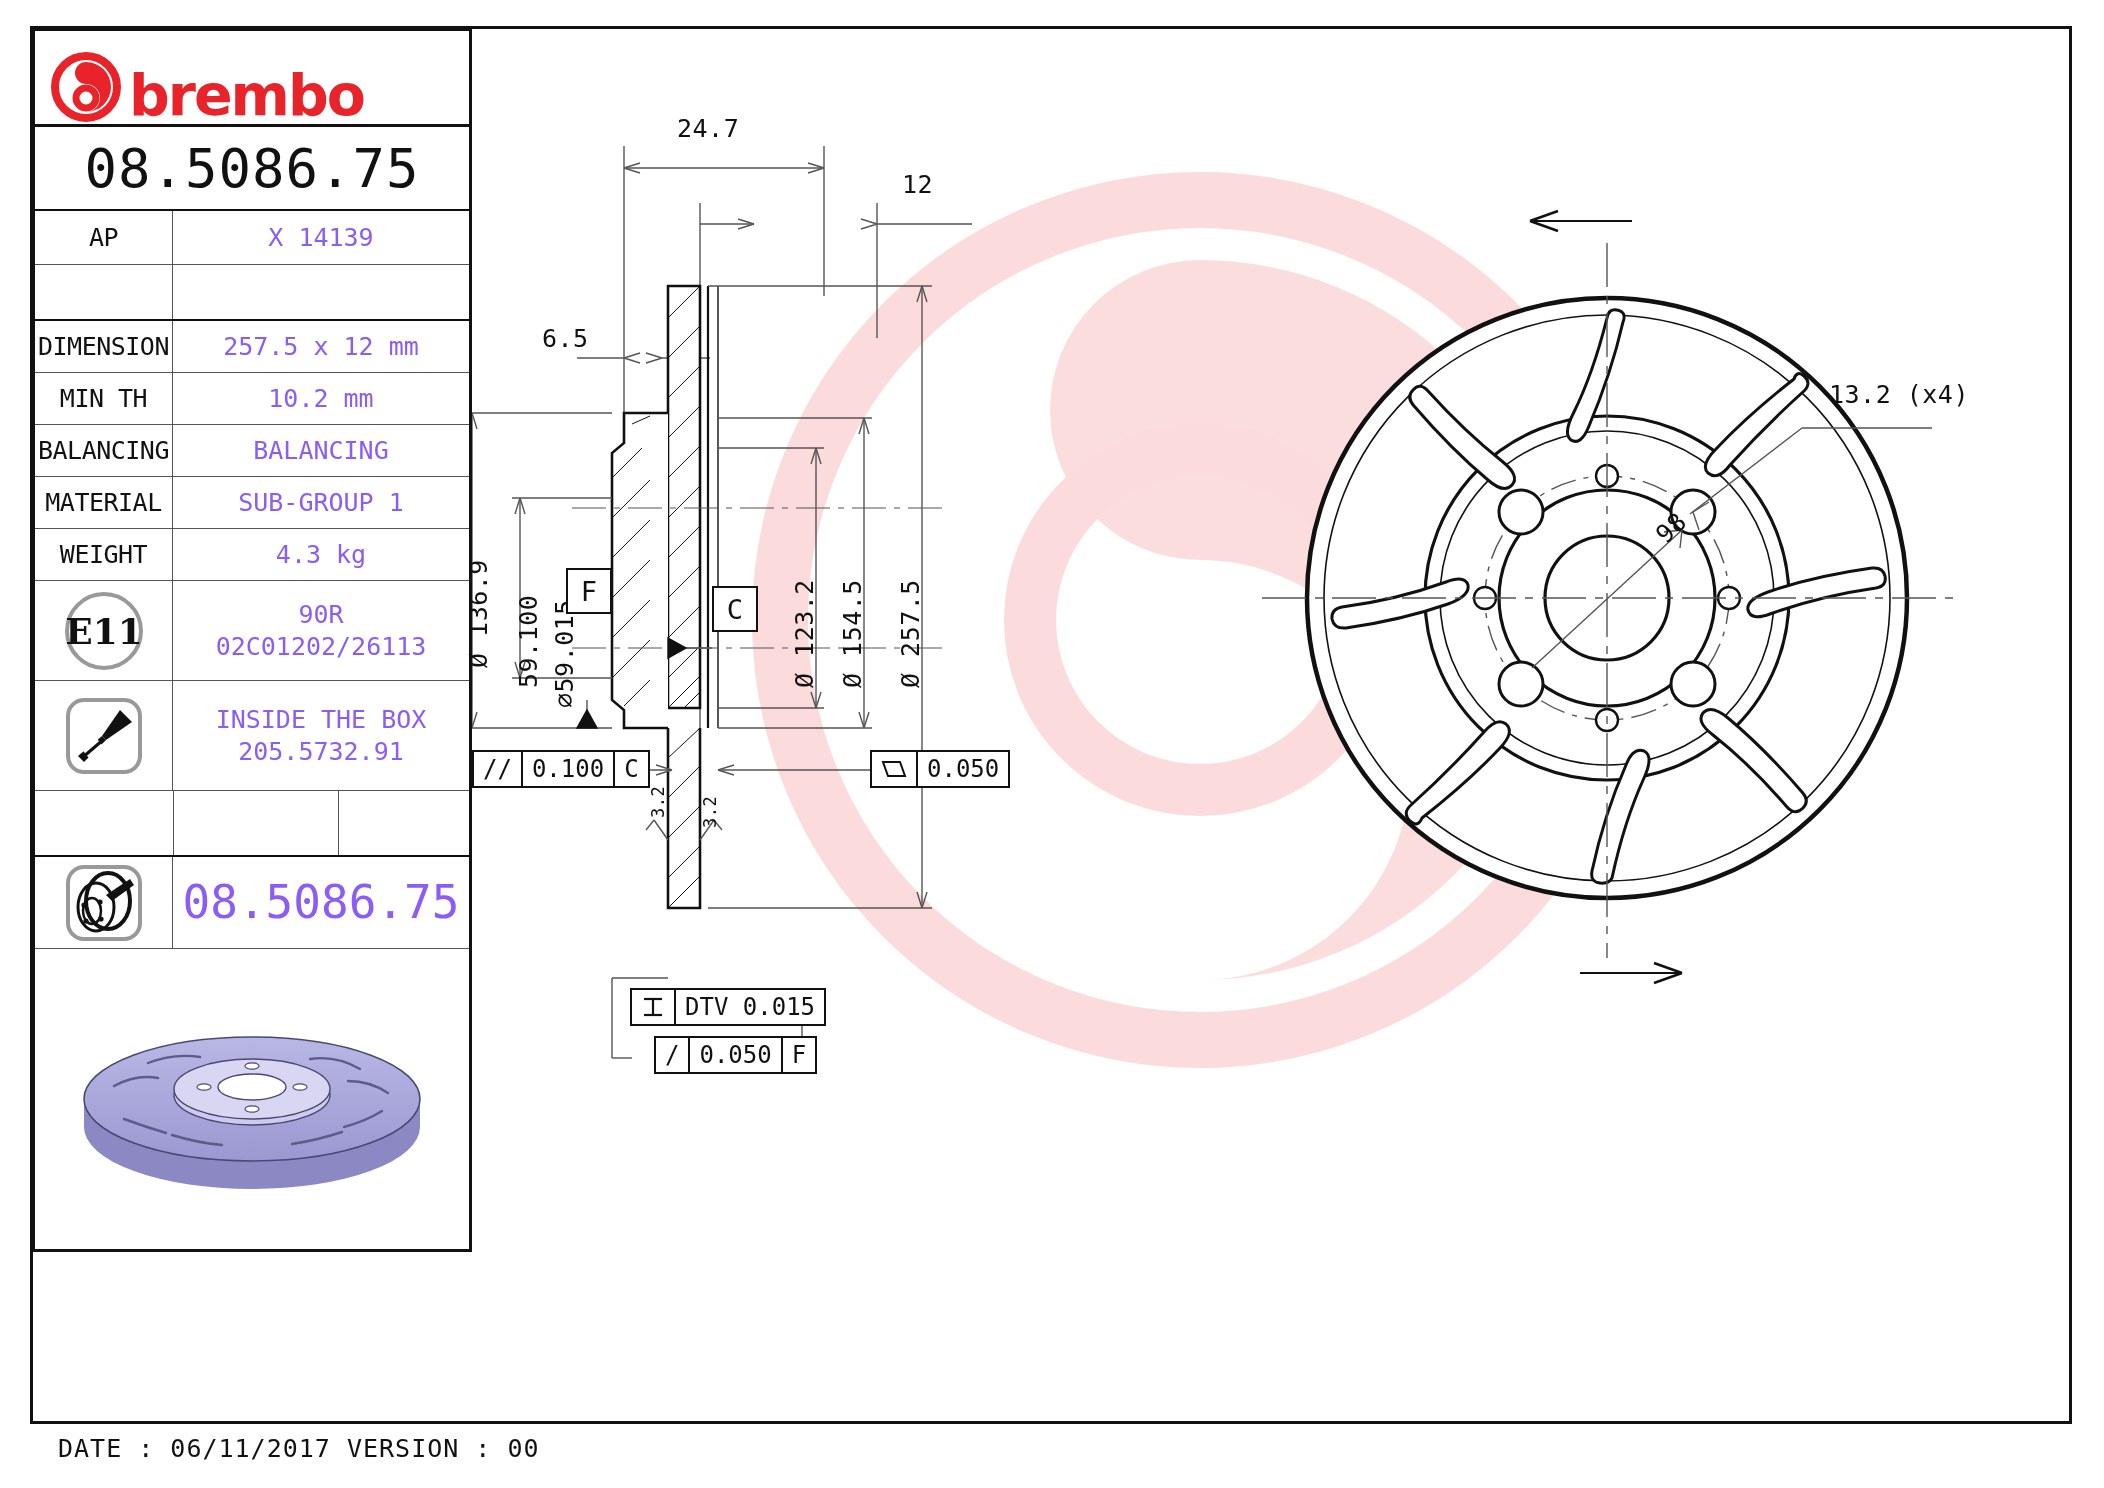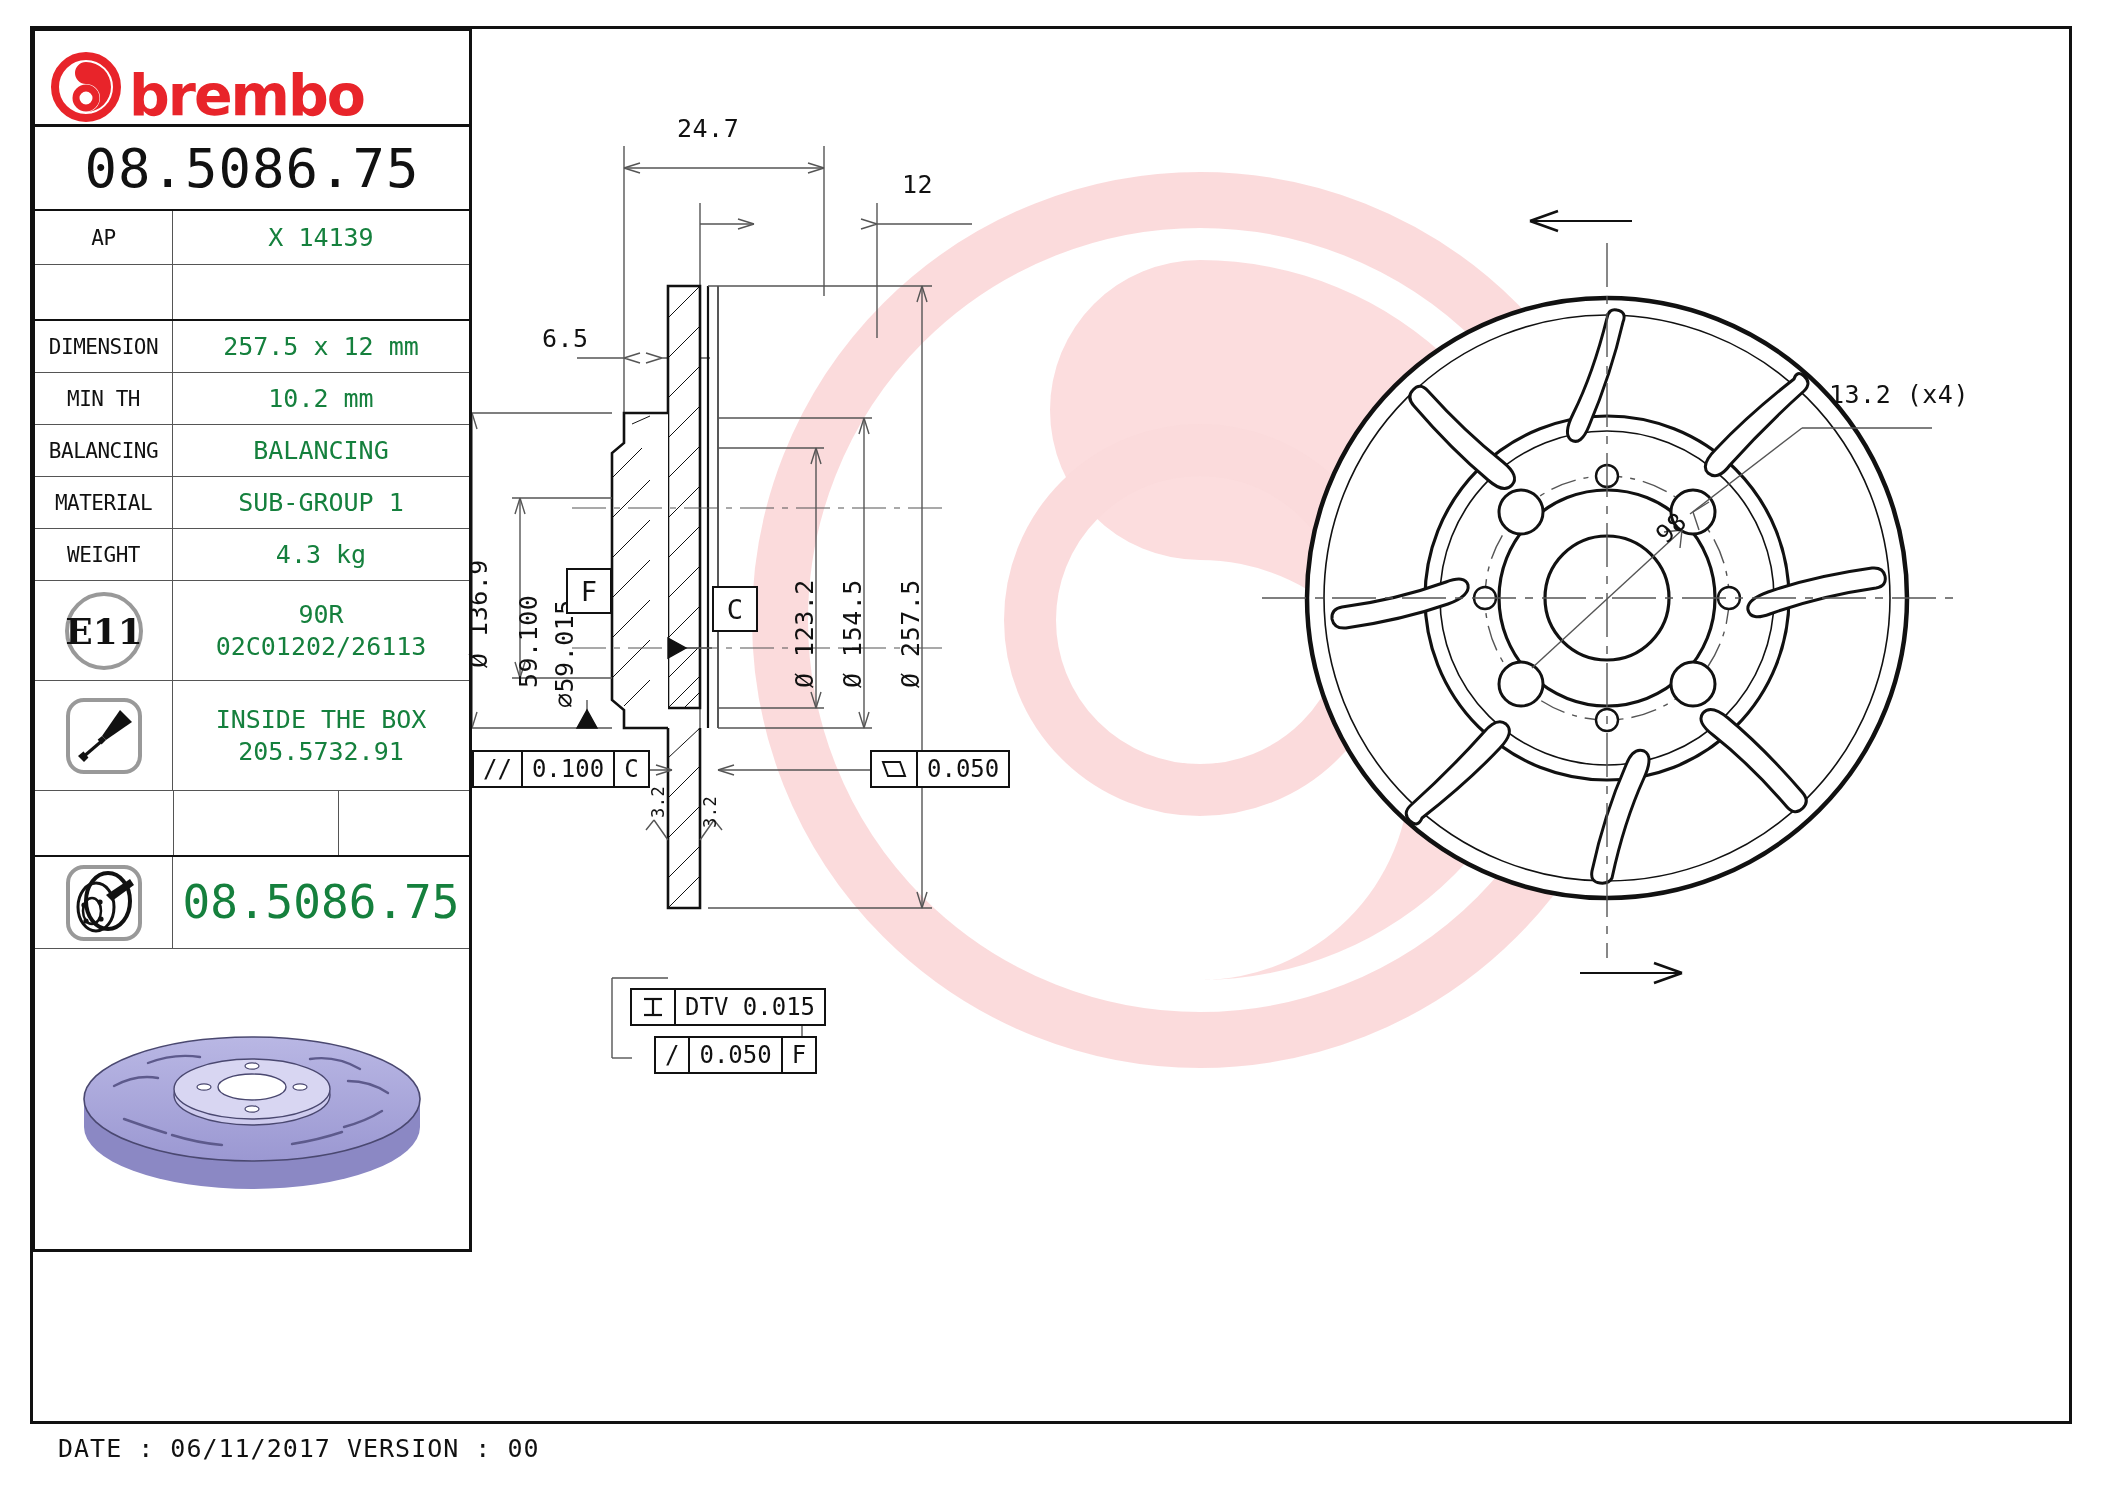--- a/index.html
+++ b/index.html
@@ -55,34 +55,34 @@
   }
   .tb-row.thin { border-bottom: 1px solid #555; }
   .tb-cell-label {
     width: 138px;
     flex: 0 0 138px;
     border-right: 1px solid #555;
     display: flex;
     align-items: center;
     justify-content: center;
     text-align: right;
-    font-size: 21px;
+    font-size: 25px;
     letter-spacing: -0.5px;
     color: #111;
     box-sizing: border-box;
     padding: 6px 2px;
   }
   .tb-cell-val {
     flex: 1 1 auto;
     display: flex;
     align-items: center;
     justify-content: center;
     text-align: center;
     font-size: 25px;
-    color: #15803d;
+    color: #8b5cf6;
     box-sizing: border-box;
     padding: 6px 4px;
     line-height: 1.25;
   }
   .logo-row {
     height: 96px;
     display: flex;
     align-items: flex-end;
     padding-left: 14px;
     border-bottom: 3px solid #111;

